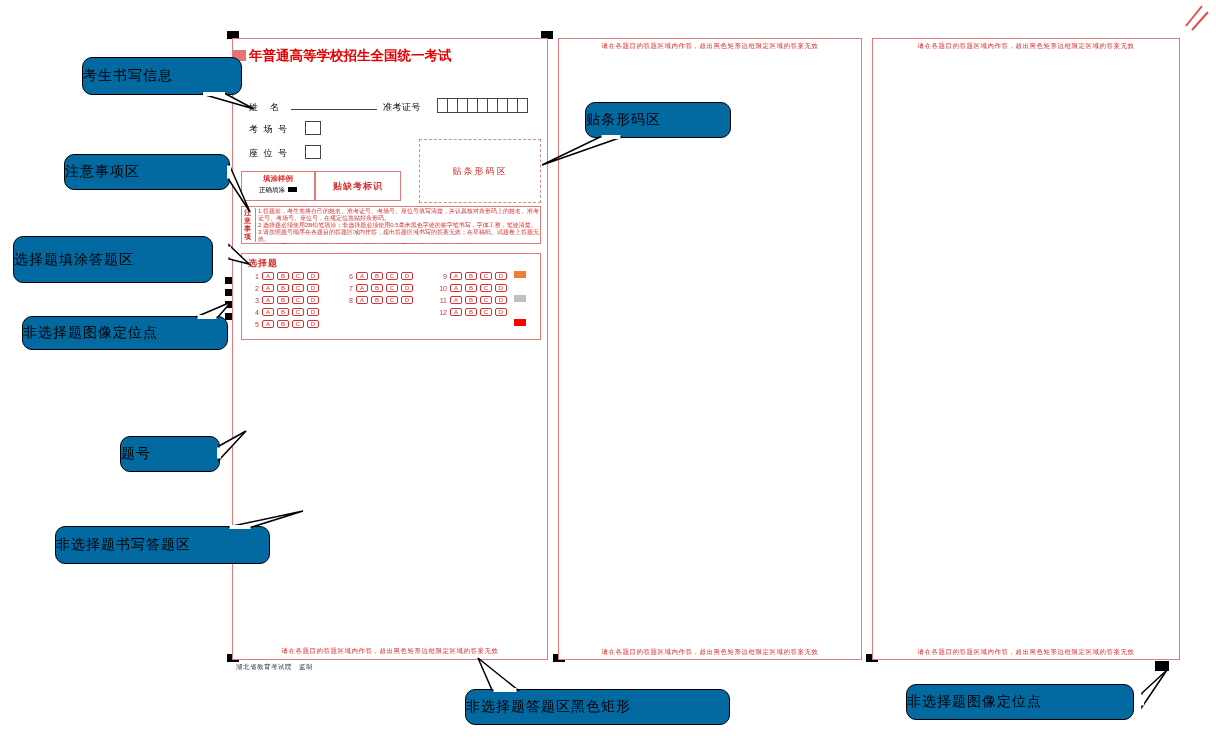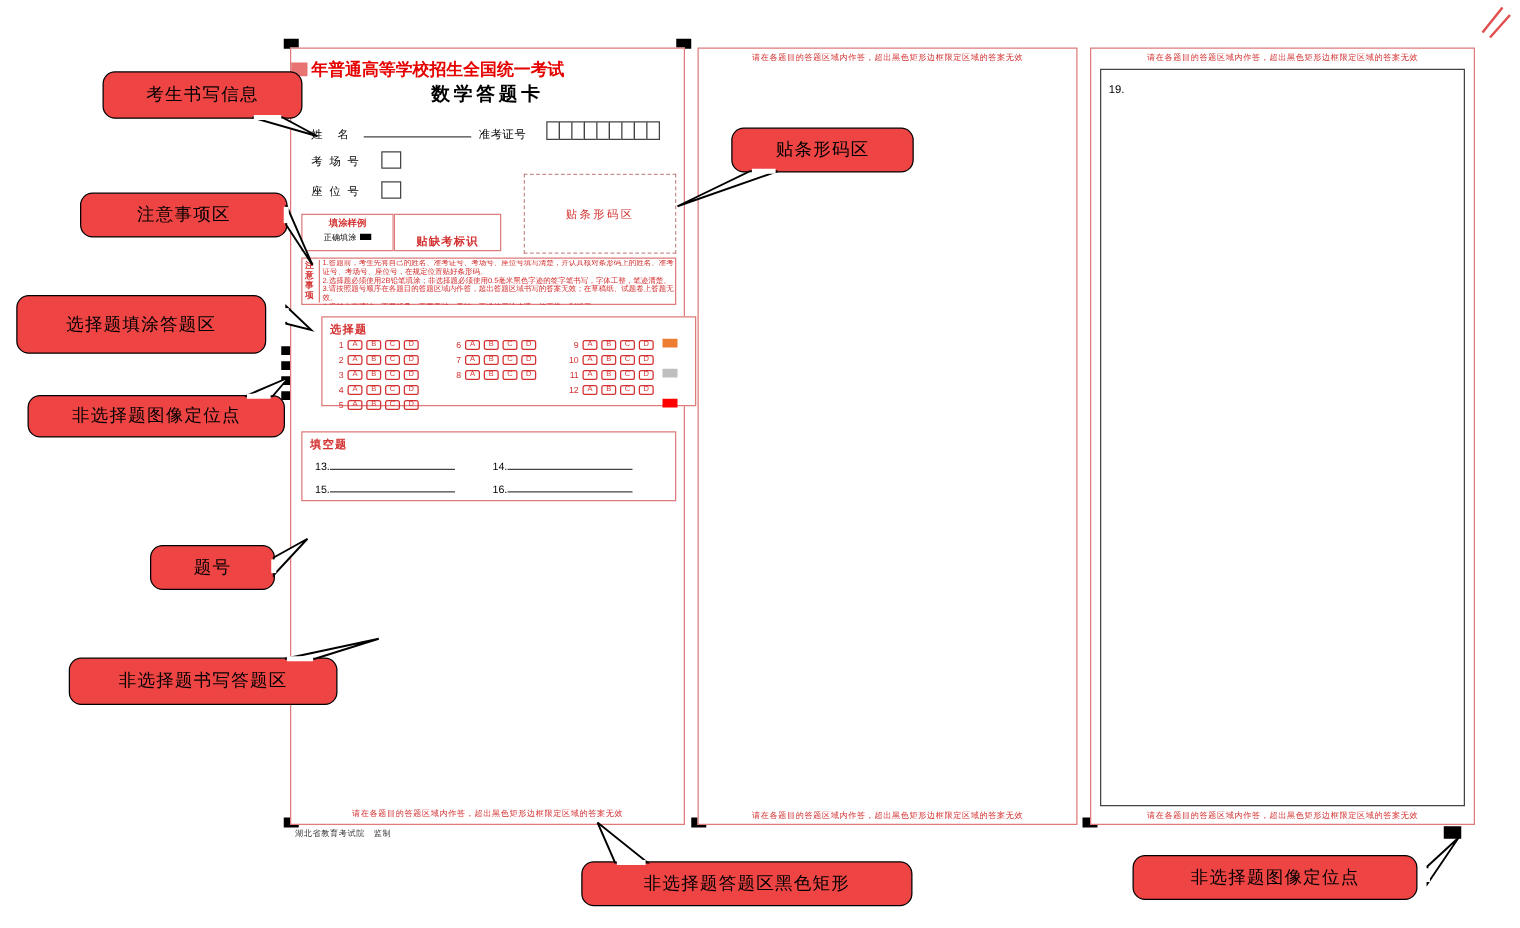--- a/index.html
+++ b/index.html
@@ -10,22 +10,22 @@
   }
   .abs { position: absolute; }
   .marker { position: absolute; background: #000; }
   .sheet { position: absolute; background: #fff; border: 1px solid var(--red-border, #e07b7b); }
   .rbox { position: absolute; border: 1px solid var(--red-border, #e07b7b); background: #fff; }
   .warn {
     position: absolute; left: 0; width: 100%; text-align: center;
     font-size: 6.5px; color: var(--red-text, #d43030); letter-spacing: .5px; white-space: nowrap;
   }
   .callout {
-    position: absolute; background: #ef4444; border: 1.5px solid #000; border-radius: 10px;
-    display: flex; align-items: center; justify-content: center;
+    position: absolute; background: #0369a1; border: 1.5px solid #000; border-radius: 10px;
+    display: flex; align-items: center; justify-content: flex-start;
     font-size: 14px; letter-spacing: 1px; color: #000; z-index: 4;
   }
   #tails { position: absolute; left: 0; top: 0; z-index: 5; pointer-events: none; }
   .tailp { fill: #fff; stroke: #000; stroke-width: 1.5; }
   .taile { stroke: #fff; stroke-width: 4; }
   .sec-title {
     position: absolute; left: 6px; top: 3px; font-size: 9px; font-weight: bold;
     color: var(--red-text, #d43030); letter-spacing: 1px;
   }
   .label9 { position: absolute; font-size: 9px; color: #000; letter-spacing: 1.5px; white-space: nowrap; }
@@ -60,58 +60,57 @@
 <div class="marker" style="left:1155px;top:661px;width:14px;height:10px"></div>
 <div class="marker" style="left:225px;top:277px;width:9px;height:7px"></div>
 <div class="marker" style="left:225px;top:289px;width:9px;height:7px"></div>
 <div class="marker" style="left:225px;top:301px;width:9px;height:7px"></div>
 <div class="marker" style="left:225px;top:313px;width:9px;height:7px"></div>
 
 <div class="sheet" style="left:232px;top:38px;width:316px;height:622px">
   <div class="abs" style="left:0;top:8px;width:100%;text-align:left;font-size:13.5px;font-weight:bold;color:var(--title-red,#e60000);white-space:nowrap">
     <span class="yearbox"></span><span>年普通高等学校招生全国统一考试</span>
   </div>
-  <div class="abs" style="left:0;top:27px;width:100%;text-align:center;font-size:15px;font-weight:bold;letter-spacing:3px;color:#000">数学答题卡</div>
 
   <div class="label9" style="left:16px;top:62px">姓　名</div>
   <span class="abs underline" style="left:58px;top:62px;width:86px"></span>
   <div class="label9" style="left:150px;top:62px;letter-spacing:.5px">准考证号</div>
   <div class="abs" id="ticket-boxes" style="left:205px;top:57px"><span class="tbox"></span><span class="tbox"></span><span class="tbox"></span><span class="tbox"></span><span class="tbox"></span><span class="tbox"></span><span class="tbox"></span><span class="tbox"></span><span class="tbox"></span></div>
 
   <div class="label9" style="left:16px;top:84px">考 场 号</div>
   <div class="sq-input" style="left:72px;top:82px"></div>
   <div class="label9" style="left:16px;top:108px">座 位 号</div>
   <div class="sq-input" style="left:72px;top:106px"></div>
 
   <div class="rbox" style="left:8px;top:132px;width:74px;height:30px">
     <div style="text-align:center;font-size:7.5px;font-weight:bold;color:var(--red-text,#d43030);margin-top:2px">填涂样例</div>
     <div style="text-align:center;font-size:6.5px;color:#000;margin-top:2px">
       <span>正确填涂</span><span class="inkmark"></span>
     </div>
   </div>
-  <div class="rbox" style="left:82px;top:132px;width:86px;height:30px;display:flex;align-items:flex-end;justify-content:center">
+  <div class="rbox" style="left:82px;top:132px;width:86px;height:30px;display:flex;align-items:center;justify-content:center">
     <span style="font-size:9px;font-weight:bold;color:var(--red-text,#d43030);letter-spacing:1px">贴缺考标识</span>
   </div>
 
   <div class="abs" style="left:186px;top:100px;width:122px;height:64px;border:1px dashed #c98f8f;display:flex;align-items:center;justify-content:center">
     <span style="font-size:9px;color:var(--red-text,#d43030);letter-spacing:2px">贴条形码区</span>
   </div>
 
   <div class="rbox" style="left:8px;top:167px;width:300px;height:38px">
     <div class="abs" style="left:2px;top:2px;width:10px;font-size:7px;line-height:8px;font-weight:bold;color:var(--red-text,#d43030);word-break:break-all">注意事项</div>
     <div class="abs" style="left:13px;top:1px;bottom:1px;border-left:1px solid var(--red-border,#e07b7b)"></div>
     <div class="abs" id="notice-lines" style="left:16px;top:1px;width:282px;font-size:6px;line-height:7px;color:var(--red-text,#d43030);overflow:hidden;height:36px">
         <div>1.答题前，考生先将自己的姓名、准考证号、考场号、座位号填写清楚，并认真核对条形码上的姓名、准考证号、考场号、座位号，在规定位置贴好条形码。</div>
         <div>2.选择题必须使用2B铅笔填涂；非选择题必须使用0.5毫米黑色字迹的签字笔书写，字体工整，笔迹清楚。</div>
         <div>3.请按照题号顺序在各题目的答题区域内作答，超出答题区域书写的答案无效；在草稿纸、试题卷上答题无效。</div>
         <div>4.保持卡面清洁，不要折叠、不要弄破、弄皱，不准使用涂改液、修正带、刮纸刀。</div>
       </div>
   </div>
 
-  <div class="rbox" style="left:24px;top:214px;width:300px;height:72px">
+  <div class="rbox" style="left:8px;top:214px;width:300px;height:87px">
     <div class="sec-title">选择题</div>
     <div class="abs" id="mc-grid" style="left:0;top:17px;right:0;bottom:0">
         <div class="mc-row" style="left: 4px; top: 0px;">
           <span class="mc-num">1</span>
           <span class="bubble">A</span>
           <span class="bubble">B</span>
           <span class="bubble">C</span>
           <span class="bubble">D</span>
         </div>
         <div class="mc-row" style="left: 4px; top: 12px;">
@@ -192,43 +191,32 @@
           <span class="bubble">D</span>
         </div>
       </div>
     <div id="color-marks">
         <span class="colormark" style="left: 272px; top: 17px; background: rgb(237, 125, 49);"></span>
         <span class="colormark" style="left: 272px; top: 41px; background: rgb(191, 191, 191);"></span>
         <span class="colormark" style="left: 272px; top: 65px; background: rgb(255, 0, 0);"></span>
       </div>
   </div>
 
-  <div class="rbox" style="left:8px;top:306px;width:300px;height:56px">
-    <div class="sec-title">填空题</div>
-    <div class="blank-item" style="left:10px;top:21px"><span>13.</span><span class="underline" style="width:100px"></span></div>
-    <div class="blank-item" style="left:152px;top:21px"><span>14.</span><span class="underline" style="width:100px"></span></div>
-    <div class="blank-item" style="left:10px;top:39px"><span>15.</span><span class="underline" style="width:100px"></span></div>
-    <div class="blank-item" style="left:152px;top:39px"><span>16.</span><span class="underline" style="width:100px"></span></div>
-  </div>
 
   <div class="warn" style="top:608px">请在各题目的答题区域内作答，超出黑色矩形边框限定区域的答案无效</div>
 </div>
 <div class="abs" style="left:236px;top:663px;font-size:6.5px;color:#333;letter-spacing:.5px">湖北省教育考试院　监制</div>
 
 <div class="sheet" style="left:558px;top:38px;width:304px;height:622px">
   <div class="warn" style="top:3px">请在各题目的答题区域内作答，超出黑色矩形边框限定区域的答案无效</div>
   <div class="warn" style="top:609px">请在各题目的答题区域内作答，超出黑色矩形边框限定区域的答案无效</div>
 </div>
 
 <div class="sheet" style="left:872px;top:38px;width:308px;height:622px">
   <div class="warn" style="top:3px">请在各题目的答题区域内作答，超出黑色矩形边框限定区域的答案无效</div>
-  <div class="abs" style="left:7px;top:16px;width:292px;height:590px;border:1px solid #444">
-    <div class="abs" style="left:6px;top:10px;font-size:9px;color:#000">19.</div>
-    <div class="abs" style="left:6px;top:24px;right:6px;bottom:6px"></div>
-  </div>
   <div class="warn" style="top:609px">请在各题目的答题区域内作答，超出黑色矩形边框限定区域的答案无效</div>
 </div>
 
 <div class="callout" style="left:82px;top:57px;width:160px;height:38px">
     <span>考生书写信息</span>
   </div>
 <div class="callout" style="left:64px;top:154px;width:166px;height:36px">
     <span>注意事项区</span>
   </div>
 <div class="callout" style="left:13px;top:236px;width:200px;height:47px">

